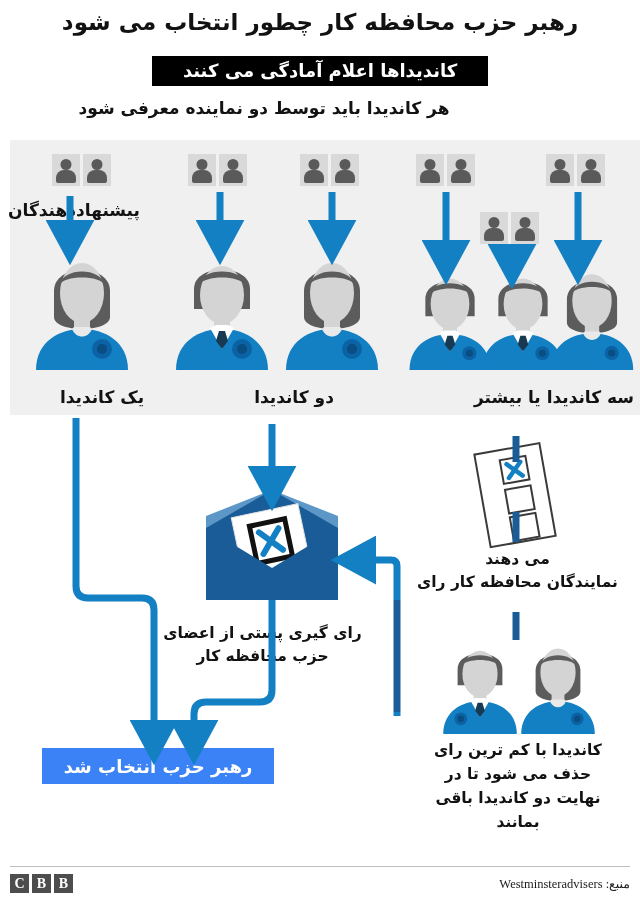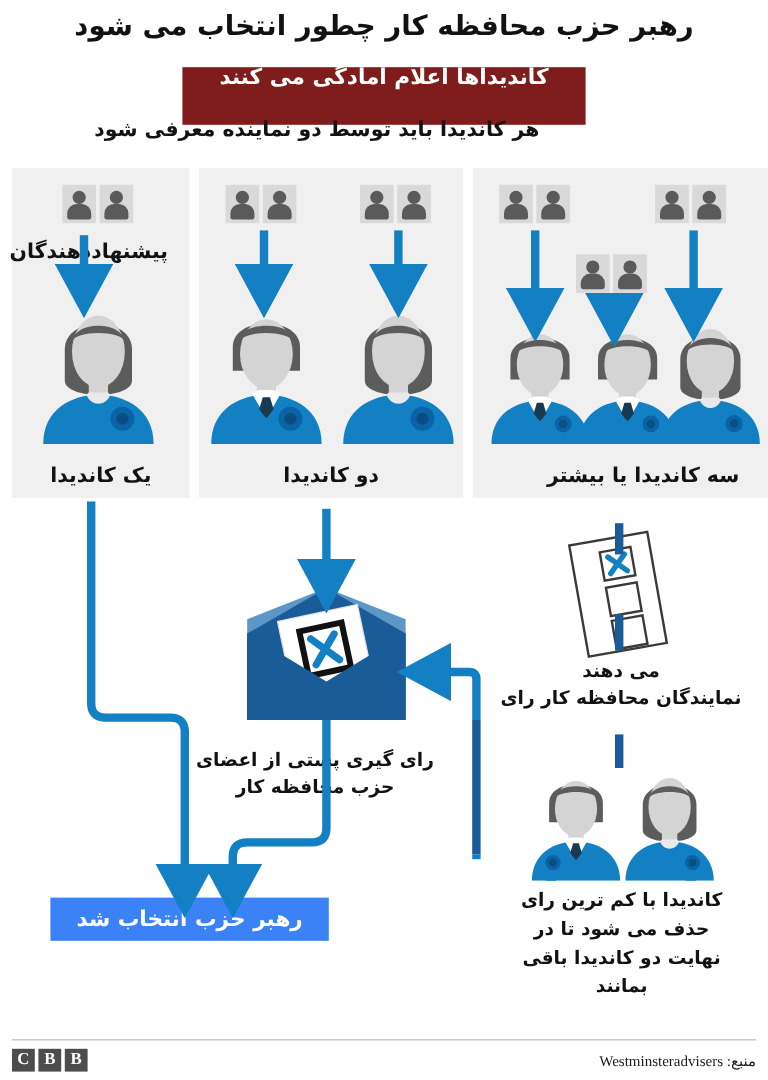--- a/index.html
+++ b/index.html
@@ -16,35 +16,35 @@
 
   
   .main-title{
     position:absolute;left:0;top:8px;width:640px;
     text-align:center;
     font-size:23px;font-weight:bold;line-height:1.25;
     color:#121212;
     letter-spacing:0;
   }
   .black-band{
-    position:absolute;top:56px;left:152px;width:336px;height:48px;
-    background:#7f1d1d;
-    display:flex;align-items:flex-start;justify-content:center;
+    position:absolute;top:56px;left:152px;width:336px;height:30px;
+    background:#000000;
+    display:flex;align-items:center;justify-content:center;
   }
   .black-band span{
     color:#ffffff;font-size:18px;font-weight:bold;line-height:1;
   }
   .sub-title{
     position:absolute;left:0;top:98px;width:528px;
     text-align:center;font-size:17px;font-weight:bold;color:#121212;
   }
 
   
   .panel{
-    position:absolute;background:#f0f0f0;
+    position:absolute;background:#f0f0f0;padding-left:36px;
   }
   #panel-1{left:10px;top:140px;width:148px;height:275px;}
   #panel-2{left:166px;top:140px;width:220px;height:275px;}
   #panel-3{left:394px;top:140px;width:284px;height:275px;}
 
   .panel-caption{
     position:absolute;bottom:8px;left:0;width:100%;
     text-align:center;font-size:17px;font-weight:bold;color:#121212;
   }
 

